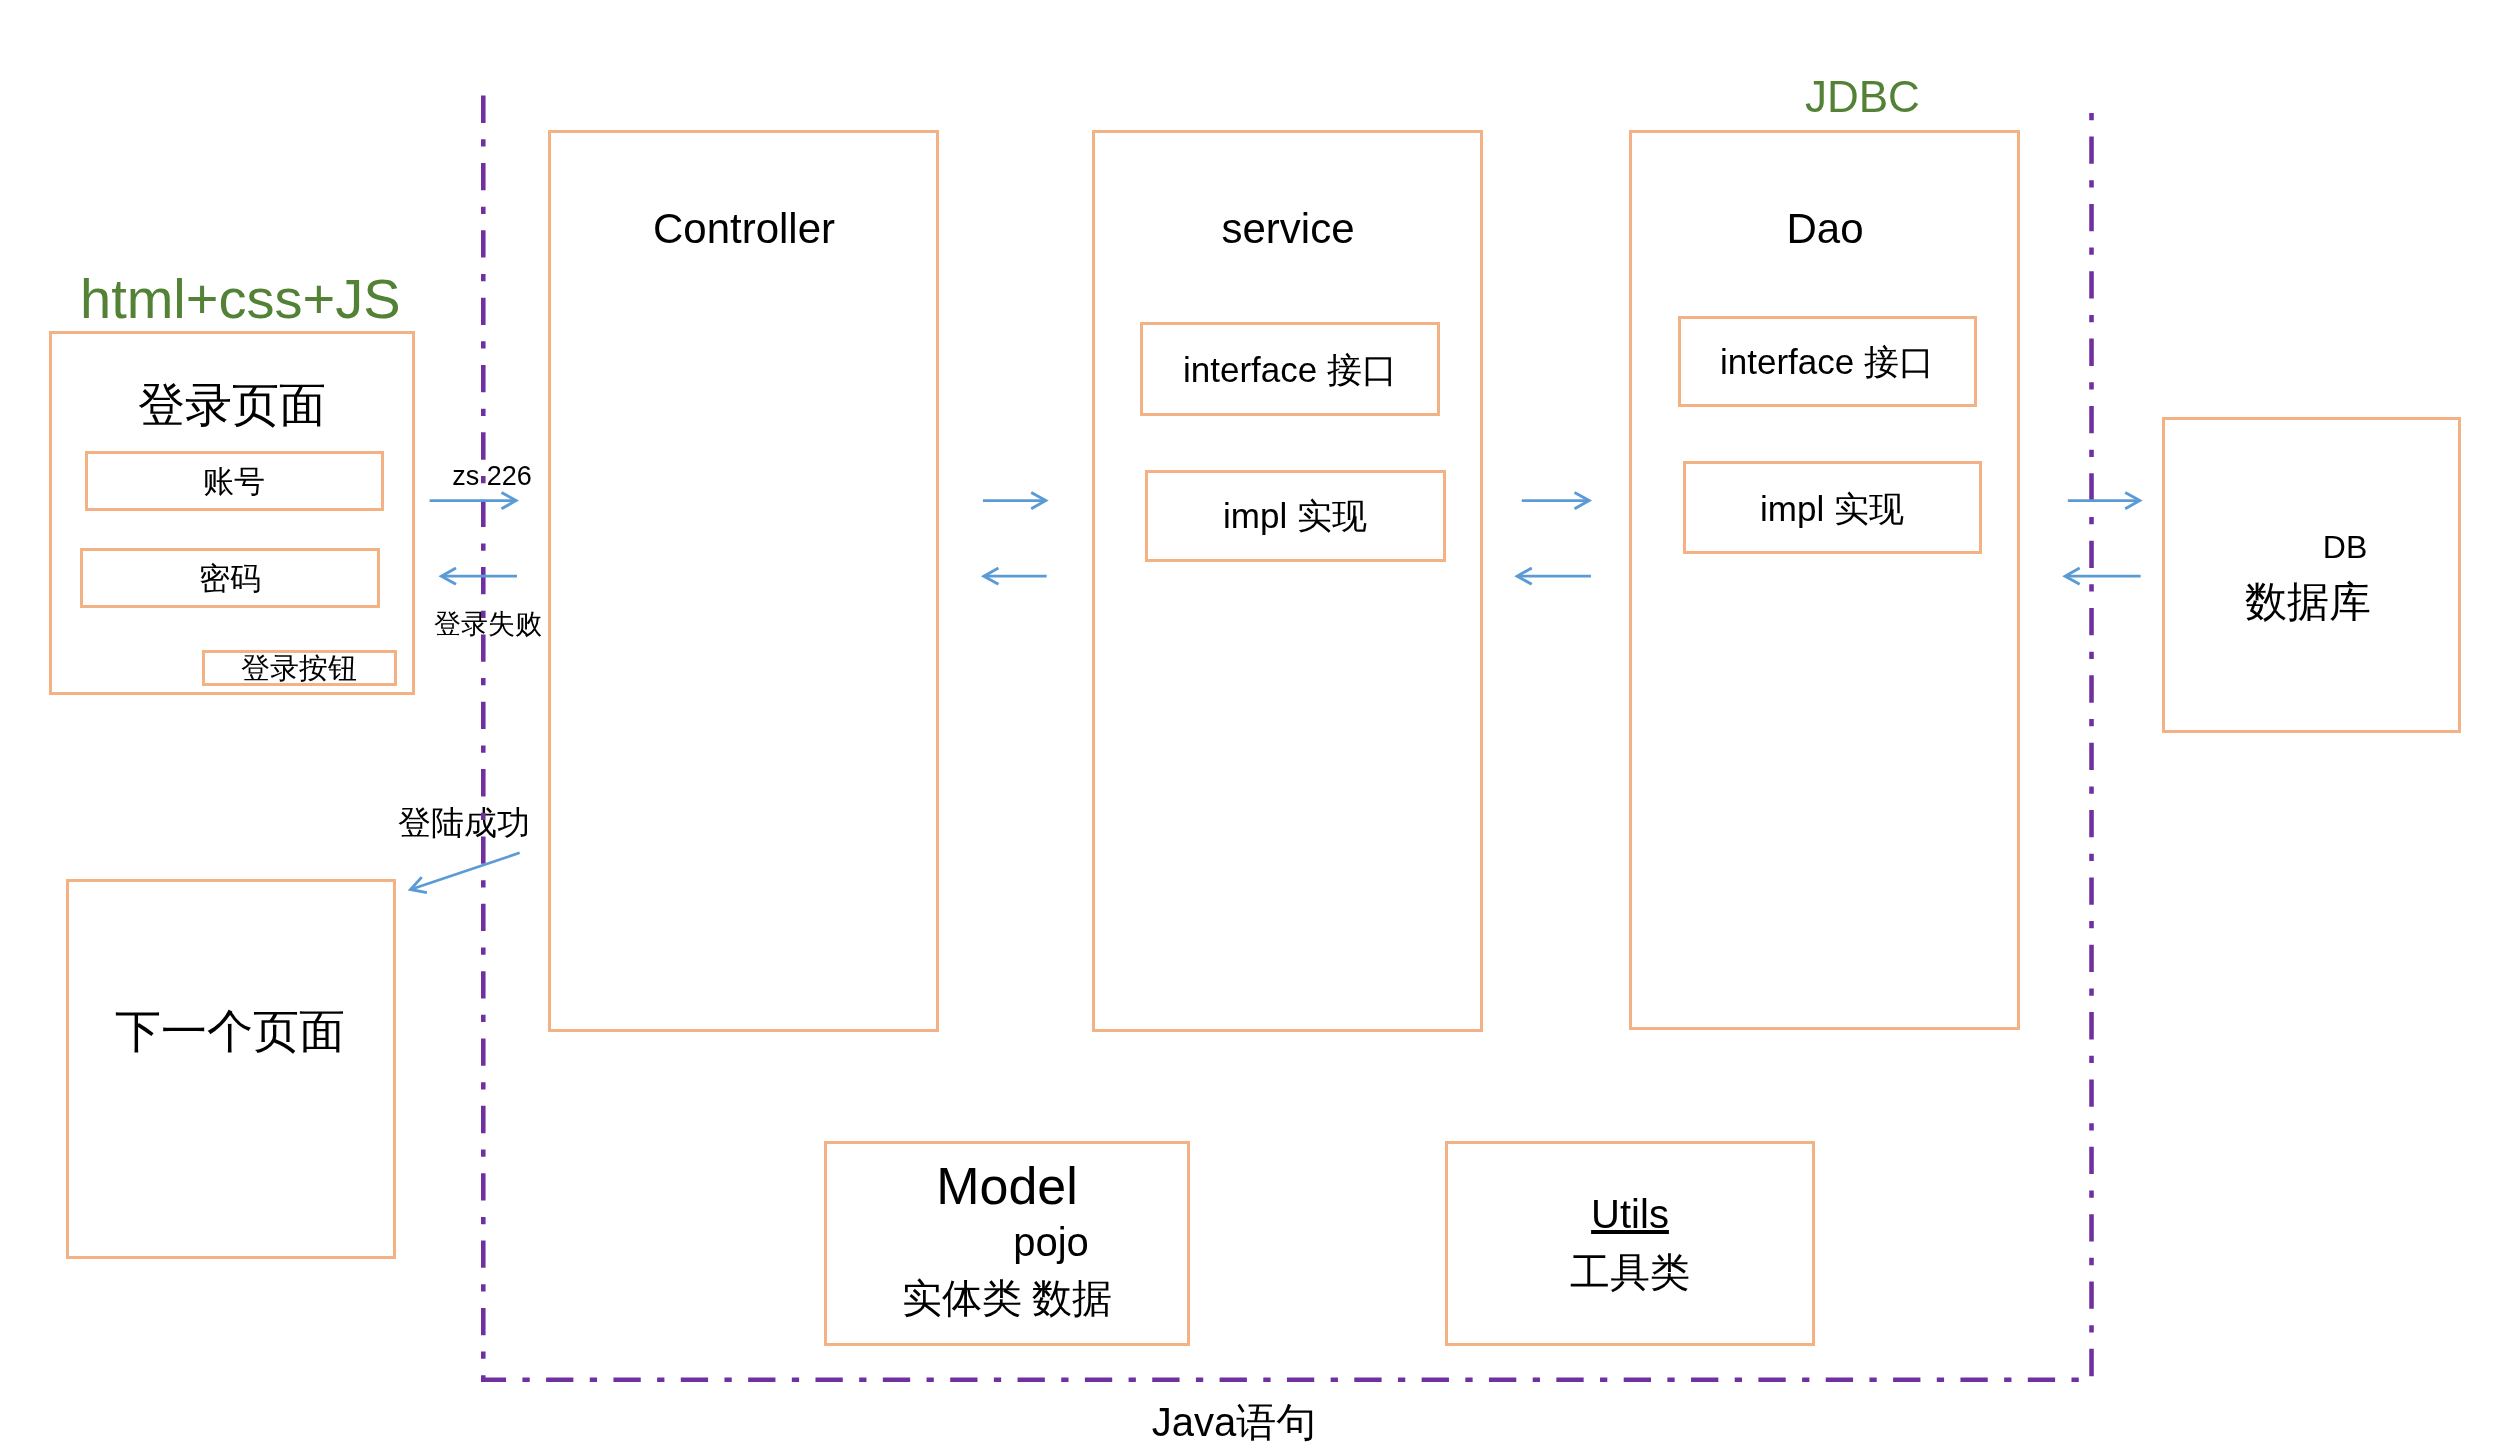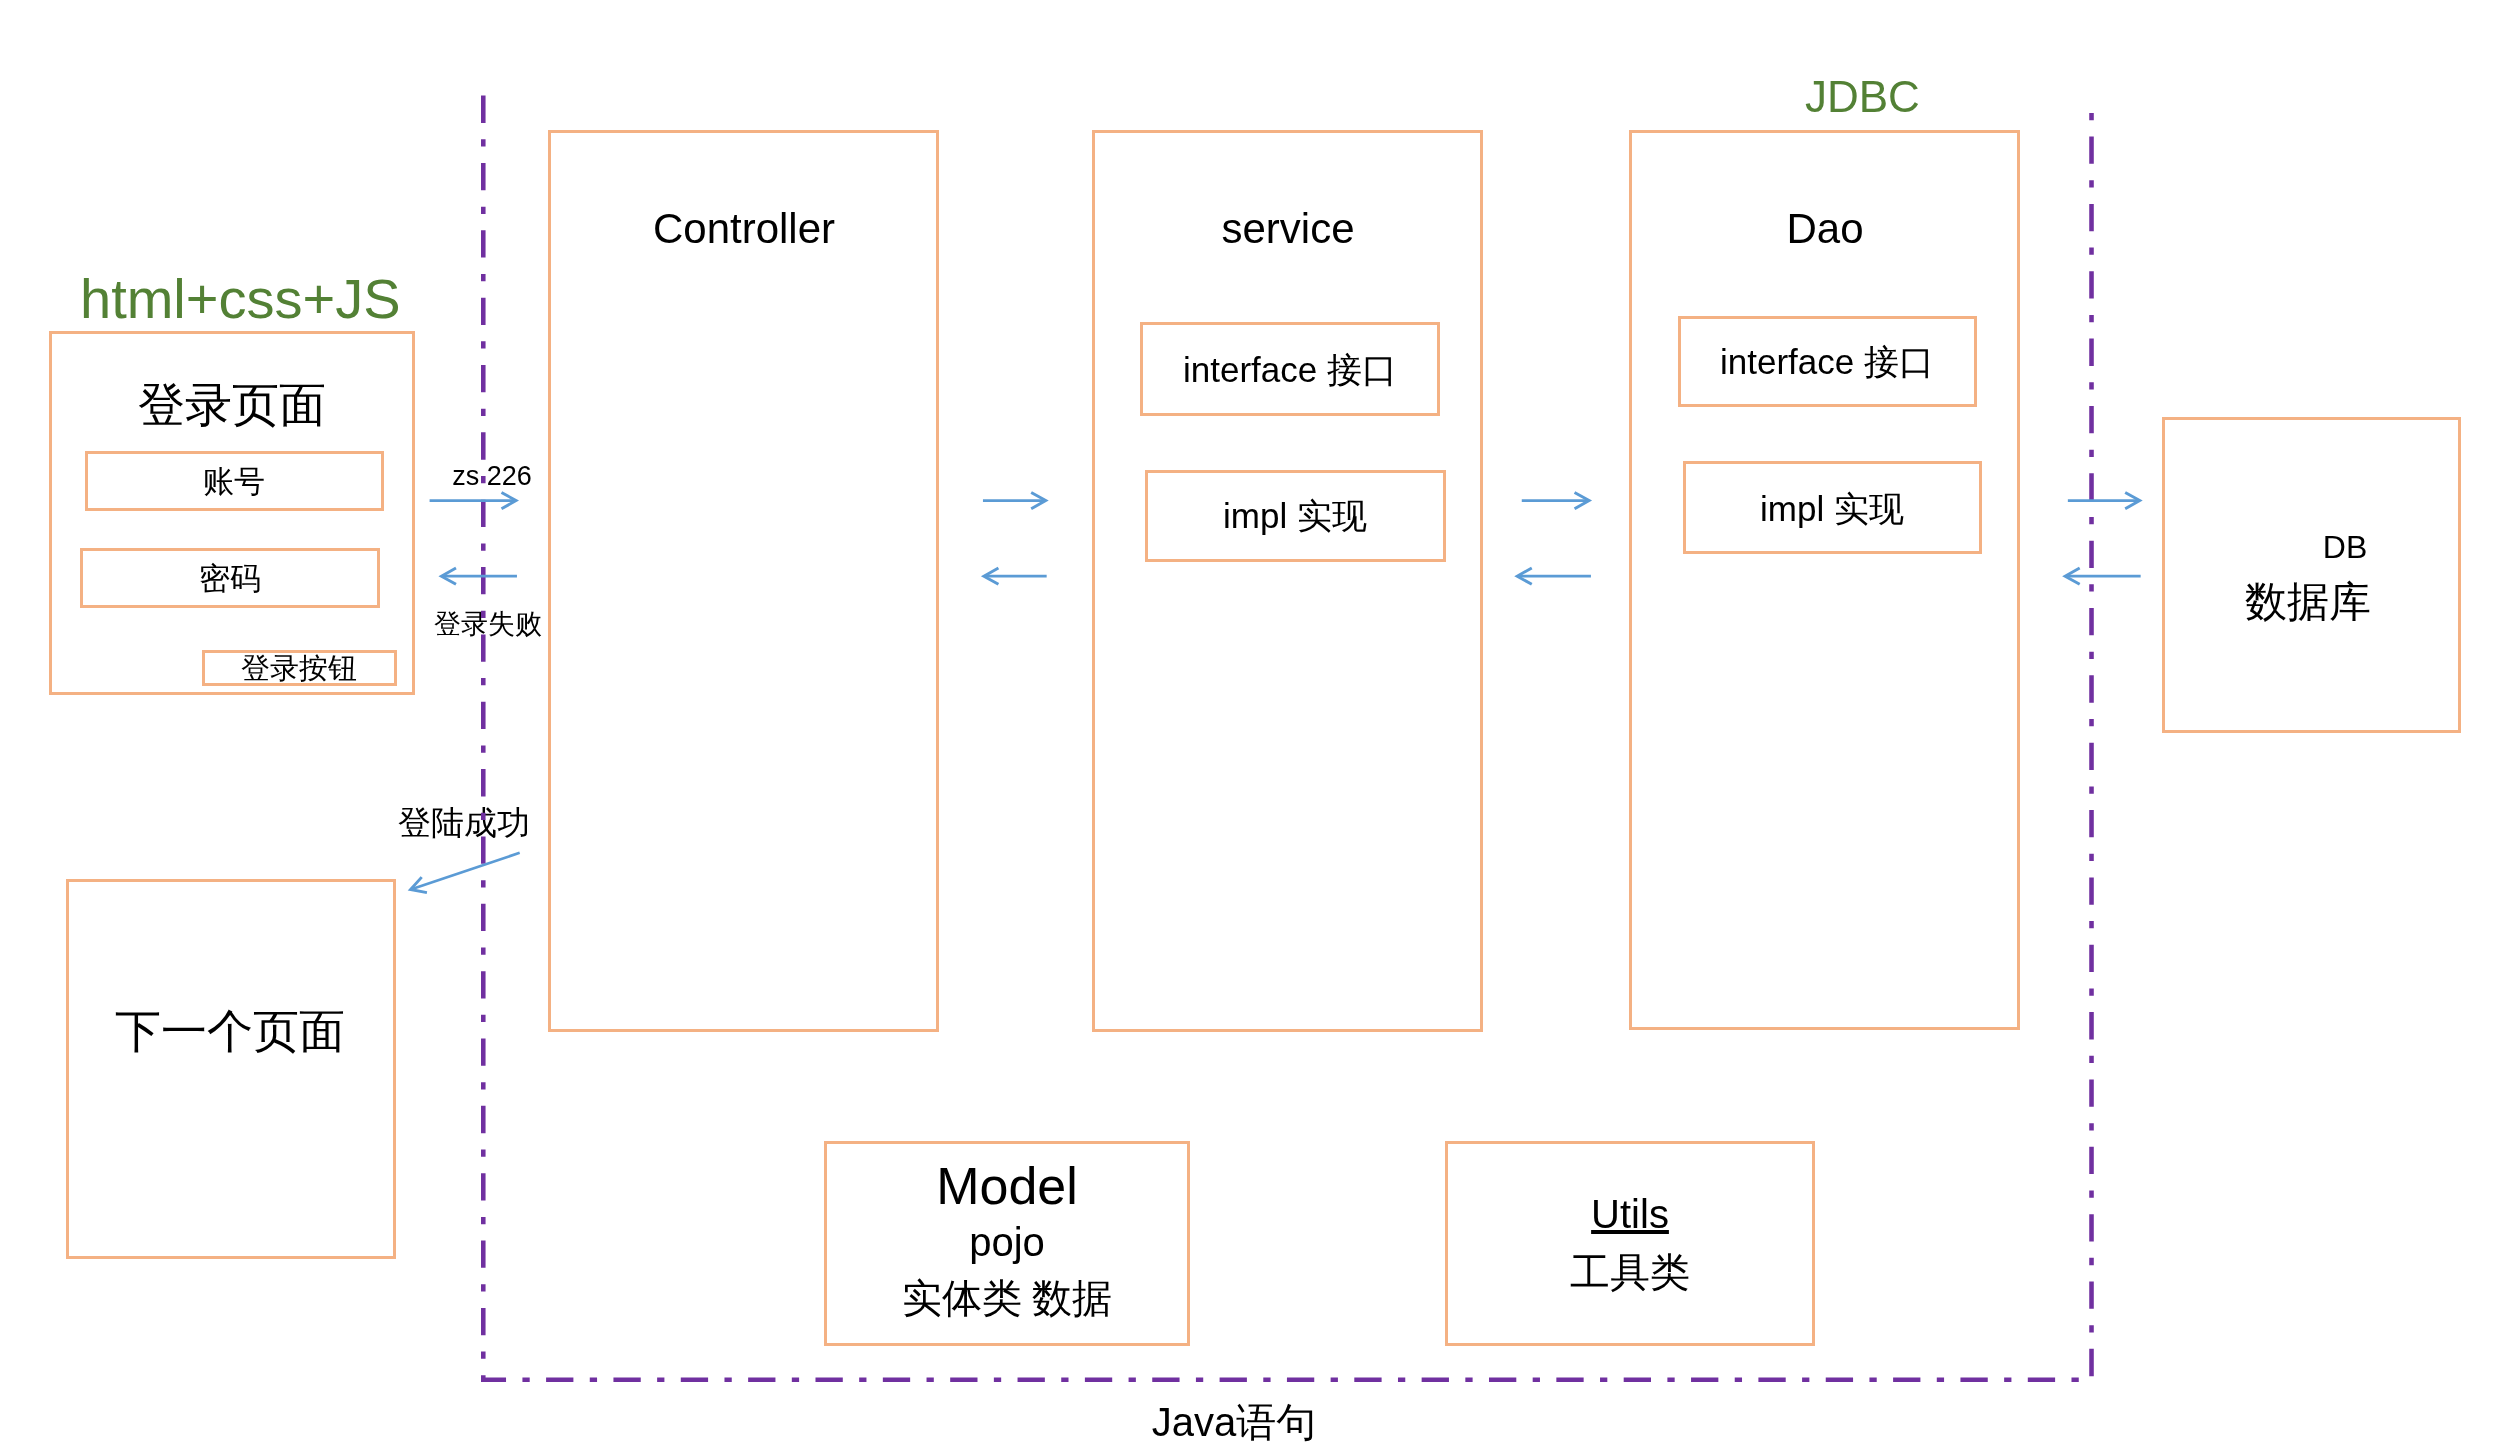--- a/index.html
+++ b/index.html
@@ -67,21 +67,21 @@
 
   <div class="box" style="left:1629px;top:130px;width:391px;height:900px;"></div>
   <div class="label sans ctr" style="left:1825px;top:229px;font-size:42px;">Dao</div>
   <div class="box" style="left:1678px;top:316px;width:299px;height:91px;"></div>
   <div class="label mix ctr" style="left:1827px;top:361px;font-size:35px;">interface 接口</div>
   <div class="box" style="left:1683px;top:461px;width:299px;height:93px;"></div>
   <div class="label mix ctr" style="left:1832px;top:508px;font-size:35px;">impl 实现</div>
 
   <div class="box" style="left:824px;top:1141px;width:366px;height:205px;"></div>
   <div class="label sans ctr" style="left:1007px;top:1186px;font-size:52px;">Model</div>
-  <div class="label sans ctr" style="left:1007px;top:1242px;font-size:40px;">pojo</div>
+  <div class="label sans ctr" style="left:1051px;top:1242px;font-size:40px;">pojo</div>
   <div class="label cjk ctr" style="left:1007px;top:1299px;font-size:40px;">实体类 数据</div>
 
   <div class="box" style="left:1445px;top:1141px;width:370px;height:205px;"></div>
   <div class="label sans ctr" style="left:1630px;top:1214px;font-size:40px;text-decoration:underline;">Utils</div>
   <div class="label cjk ctr" style="left:1630px;top:1273px;font-size:40px;">工具类</div>
 
   <div class="box" style="left:2162px;top:417px;width:299px;height:316px;"></div>
   <div class="label sans ctr" style="left:2308px;top:547px;font-size:32px;margin-left:37px;">DB</div>
   <div class="label cjk ctr" style="left:2308px;top:602px;font-size:42px;">数据库</div>
 

